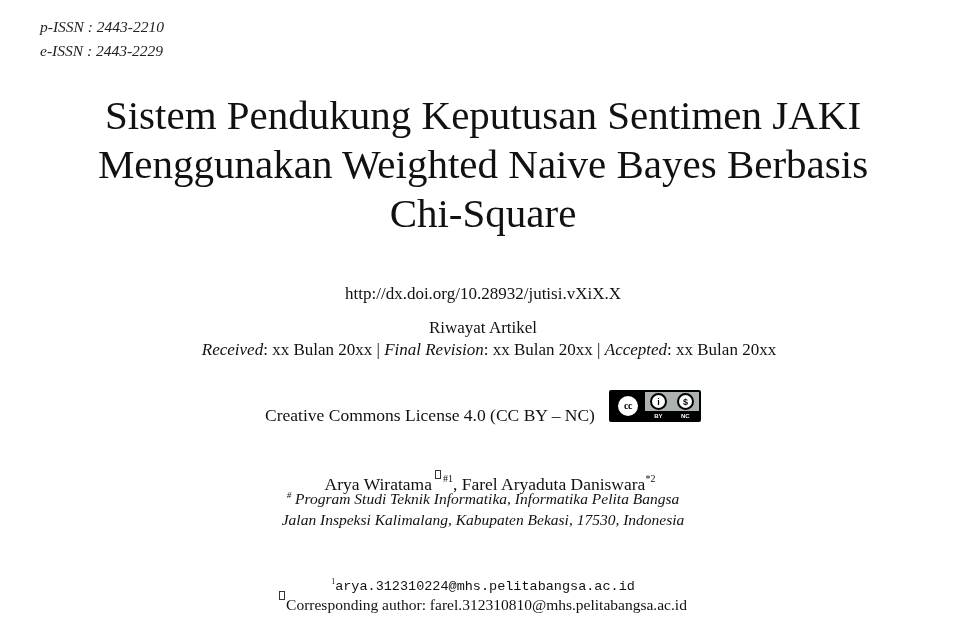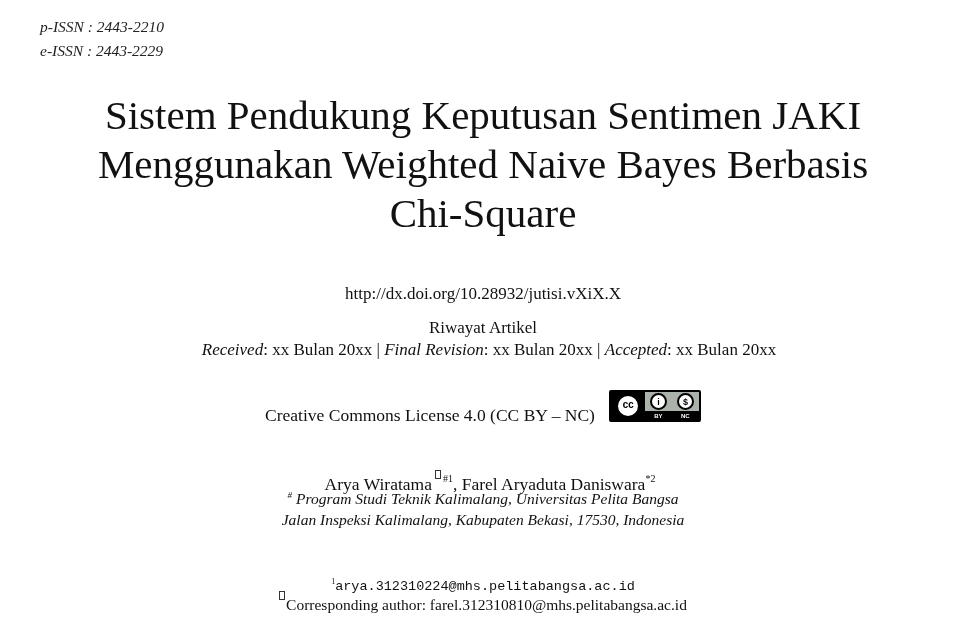--- a/index.html
+++ b/index.html
@@ -88,21 +88,21 @@
     .cc-circle {
       width: 24px;
       height: 24px;
       border-radius: 50%;
       background: #fff;
       border: 2px solid #000;
       box-sizing: border-box;
       display: flex;
       align-items: center;
       justify-content: center;
-      font-family: Liberation Mono, monospace;
+      font-family: Liberation Serif, serif;
       font-weight: bold;
       font-size: 10px;
       color: #000;
       letter-spacing: -0.5px;
     }
     .cc-right {
       flex: 1;
       display: flex;
       justify-content: space-around;
       align-items: flex-start;
@@ -212,21 +212,21 @@
         <span>BY</span>
         <span>NC</span>
       </div>
     </div>
   </div>
 </div>
 
 <div class="center-block authors"><span>Arya Wiratama</span><span class="box-glyph"></span><sup>#1</sup><span>, </span><span>Farel Aryaduta Daniswara</span><sup>*2</sup></div>
 
 <div class="center-block affiliation">
-  <div><sup>#</sup><span> Program Studi Teknik Kalimalang, Universitas Pelita Bangsa</span></div>
+  <div><sup>#</sup><span> Program Studi Teknik Informatika, Informatika Pelita Bangsa</span></div>
   <div>Jalan Inspeksi Kalimalang, Kabupaten Bekasi, 17530, Indonesia</div>
 </div>
 
 <div class="center-block emails">
   <div><sup>1</sup><span>arya.312310224@mhs.pelitabangsa.ac.id</span></div>
 </div>
 
 <div class="center-block corresponding"><span class="box-glyph"></span><span>Corresponding author: farel.312310810@mhs.pelitabangsa.ac.id</span></div>
 
 </body></html>

